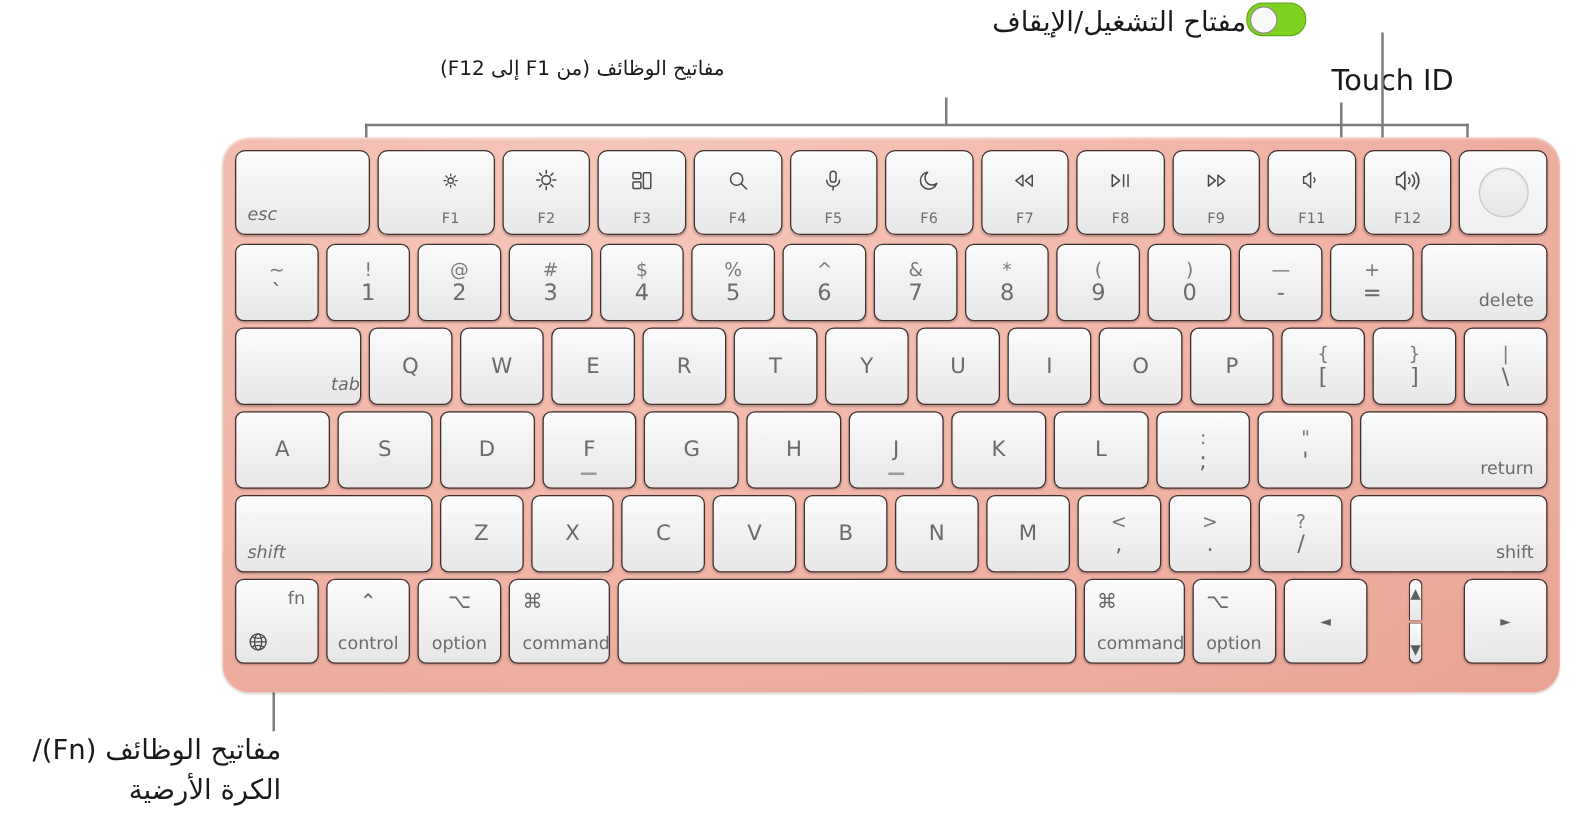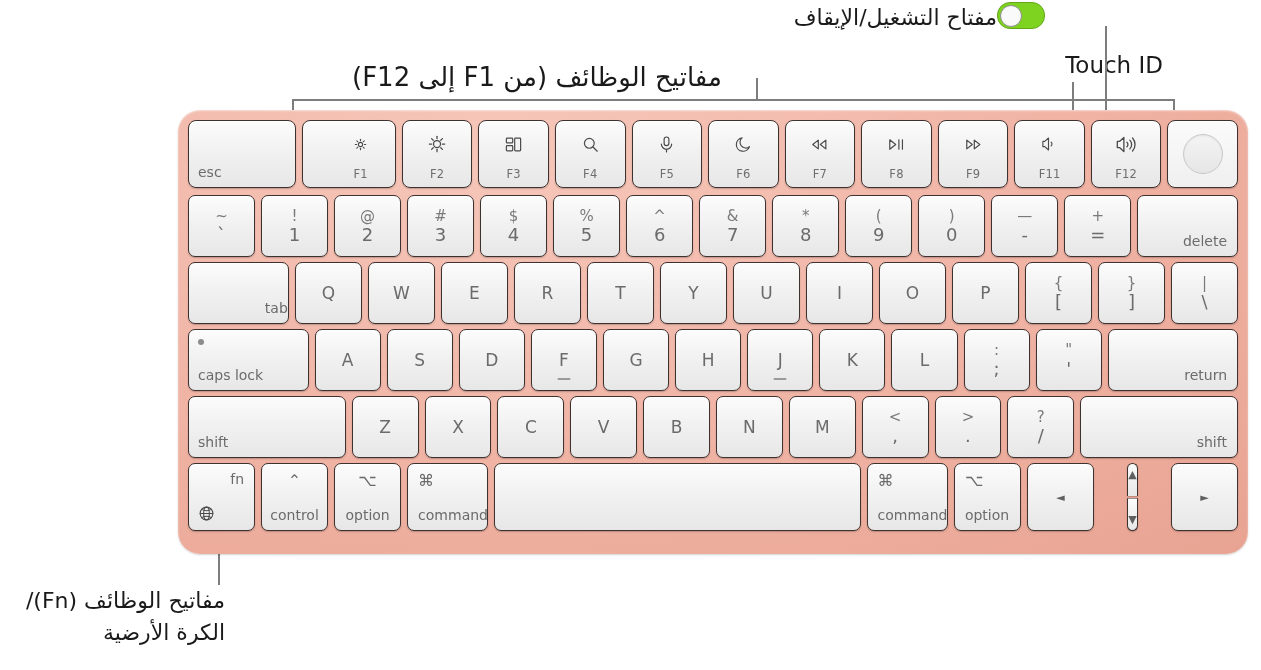--- a/index.html
+++ b/index.html
@@ -27,24 +27,24 @@
     top: 2px;
     right: 210px;
     direction: rtl;
   }
   #annot-touchid {
     top: 50px;
     right: 98px;
     font-size: 23px;
   }
   #annot-fnkeys {
-    top: 60px;
+    top: 44px;
     left: 352px;
     direction: rtl;
-    font-size: 26px;
+    font-size: 16px;
   }
   #annot-fn {
     top: 585px;
     left: 10px;
     width: 215px;
     text-align: right;
     direction: rtl;
     white-space: normal;
     font-size: 22px;
     line-height: 1.45;
@@ -137,21 +137,21 @@
     min-width: 0;
     user-select: none;
   }
   #row-fn .key {
     border-radius: 8px;
     font-size: 16px;
   }
 
   
   .key.lbl-bl { align-items: flex-end; justify-content: flex-start; }
-  .key.lbl-bl > .klabel { padding: 0 0 7px 9px; font-size: 14px; }
+  .key.lbl-bl > .klabel { padding: 0 0 7px 9px; font-size: 14px; font-style: italic; }
   .key.lbl-br { align-items: flex-end; justify-content: flex-end; }
   .key.lbl-br > .klabel { padding: 0 10px 7px 0; font-size: 14px; }
 
   
   .fnkey { flex-direction: column; justify-content: flex-end; }
   .fnkey .fn-glyph {
     flex: 1 1 auto;
     display: flex;
     align-items: center;
     justify-content: center;
@@ -531,24 +531,20 @@
       <div class="key dual" style="flex-grow: 1; flex-basis: 0px;">
         <span class="top">}</span>
         <span class="bot">]</span>
       </div>
       <div class="key dual" style="flex-grow: 1; flex-basis: 0px;">
         <span class="top">|</span>
         <span class="bot">\</span>
       </div>
     </div>
   <div class="krow" id="row-asd">
-      <div class="key lbl-bl" style="flex-grow: 1.85; flex-basis: 0px;">
-        <span class="capsdot"></span>
-        <span class="klabel">caps lock</span>
-      </div>
       <div class="key" style="flex-grow: 1; flex-basis: 0px;">
         <span class="klabel">A</span>
       </div>
       <div class="key" style="flex-grow: 1; flex-basis: 0px;">
         <span class="klabel">S</span>
       </div>
       <div class="key" style="flex-grow: 1; flex-basis: 0px;">
         <span class="klabel">D</span>
       </div>
       <div class="key homing" style="flex-grow: 1; flex-basis: 0px;">

